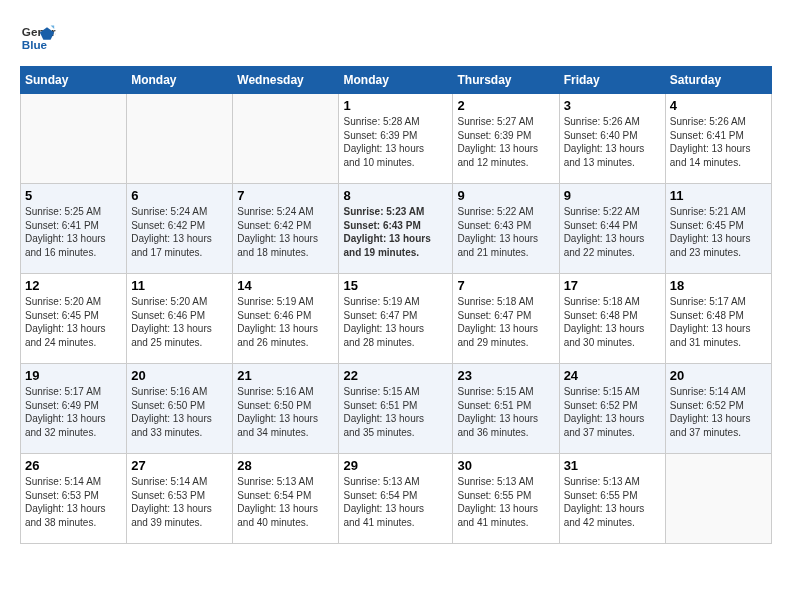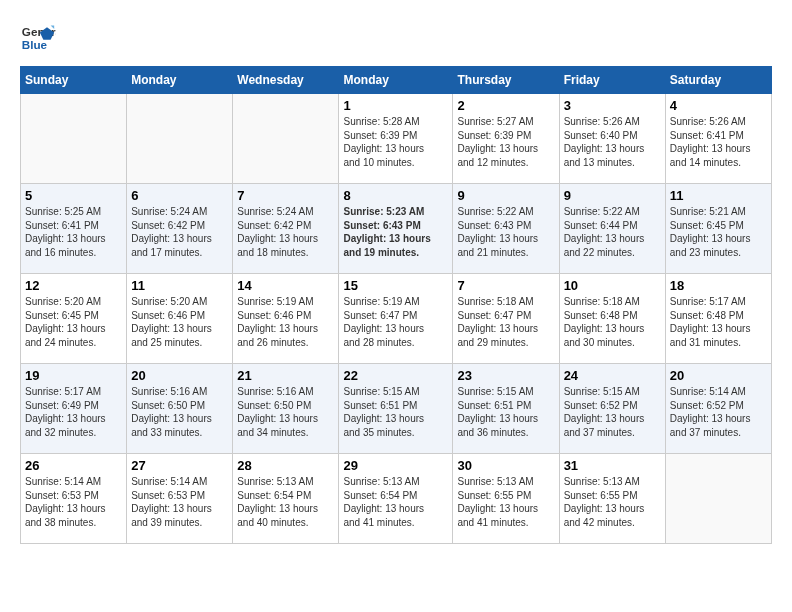--- a/index.html
+++ b/index.html
@@ -230,21 +230,21 @@
 and 28 minutes.</div>
         </td>
         <td>
           <span class="day-num">7</span>
           <div class="day-info" style="white-space: pre-line;">Sunrise: 5:18 AM
 Sunset: 6:47 PM
 Daylight: 13 hours
 and 29 minutes.</div>
         </td>
         <td>
-          <span class="day-num">10</span>
+          <span class="day-num">17</span>
           <div class="day-info" style="white-space: pre-line;">Sunrise: 5:18 AM
 Sunset: 6:48 PM
 Daylight: 13 hours
 and 30 minutes.</div>
         </td>
         <td>
           <span class="day-num">18</span>
           <div class="day-info" style="white-space: pre-line;">Sunrise: 5:17 AM
 Sunset: 6:48 PM
 Daylight: 13 hours

